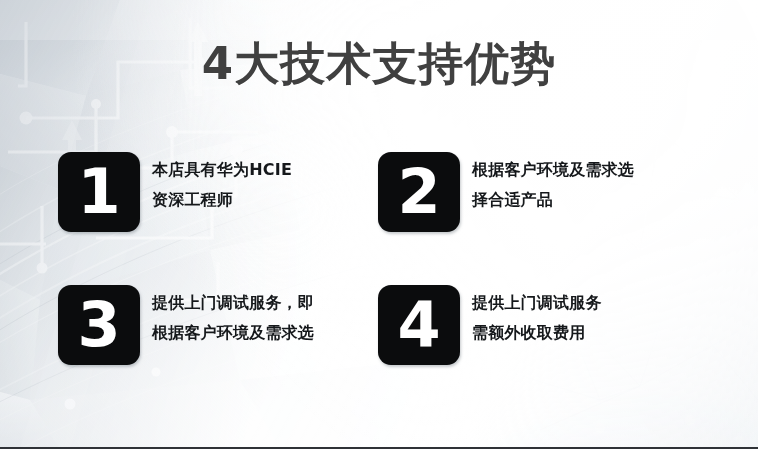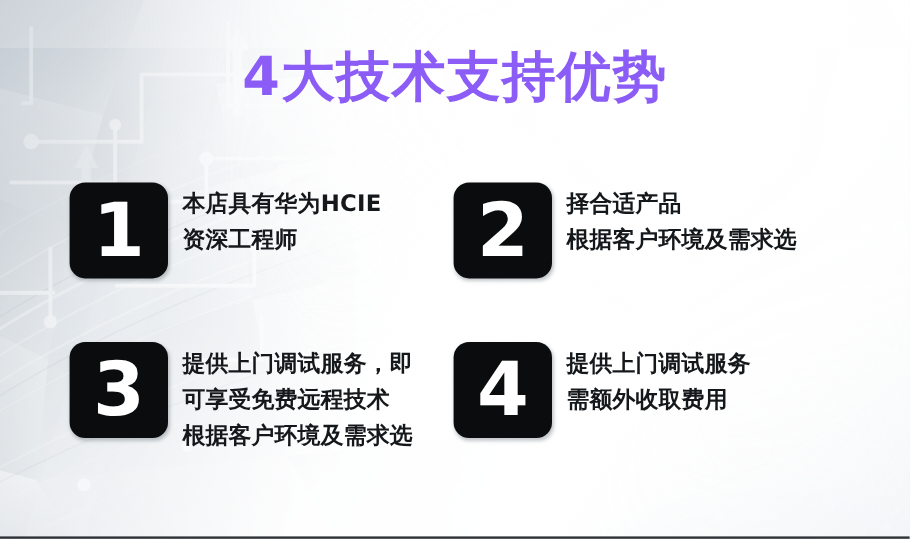--- a/index.html
+++ b/index.html
@@ -57,21 +57,21 @@
   .poster-title {
     position: absolute;
     left: 0;
     top: 38px;
     width: 758px;
     text-align: center;
     font-size: 45px;
     line-height: 52px;
     font-weight: 700;
     letter-spacing: 1px;
-    color: #8b5cf6;
+    color: #404040;
     white-space: nowrap;
     text-shadow: 0 1px 0 rgba(255,255,255,0.6);
   }
 
   .grid {
     position: absolute;
     left: 58px;
     top: 152px;
     width: 648px;
     display: grid;
@@ -95,21 +95,21 @@
     line-height: 80px;
     font-weight: 700;
     text-align: center;
     letter-spacing: 0;
     box-shadow: 1px 2px 3px rgba(90,100,110,0.35);
   }
 
   .feature-text {
     margin-left: 12px;
     padding-top: 3px;
-    font-size: 19px;
+    font-size: 16px;
     line-height: 30px;
     font-weight: 700;
     color: #15181b;
     letter-spacing: 0.2px;
   }
   .feature-text .line {
     display: block;
     white-space: nowrap;
   }
 </style>
@@ -276,30 +276,29 @@
         <div class="num-badge">1</div>
         <div class="feature-text">
           <span class="line">本店具有华为HCIE</span>
           <span class="line">资深工程师</span>
         </div>
       </div>
 
       <div class="feature">
         <div class="num-badge">2</div>
         <div class="feature-text">
+          <span class="line">根据客户环境及需求选</span>
           <span class="line">择合适产品</span>
-          <span class="line">根据客户环境及需求选</span>
         </div>
       </div>
 
       <div class="feature">
         <div class="num-badge">3</div>
         <div class="feature-text">
           <span class="line">提供上门调试服务，即</span>
-          <span class="line">可享受免费远程技术</span>
           <span class="line">根据客户环境及需求选</span>
         </div>
       </div>
 
       <div class="feature">
         <div class="num-badge">4</div>
         <div class="feature-text">
           <span class="line">提供上门调试服务</span>
           <span class="line">需额外收取费用</span>
         </div>

